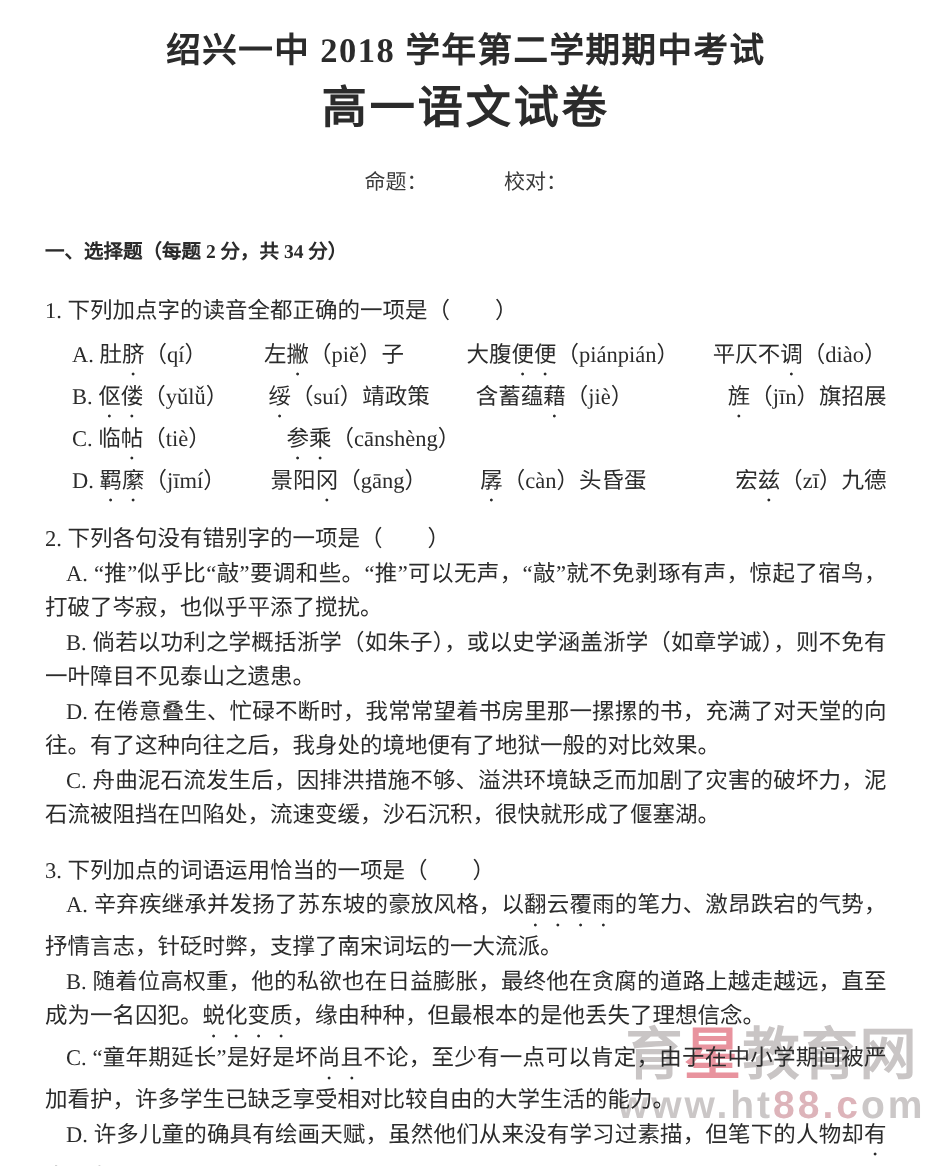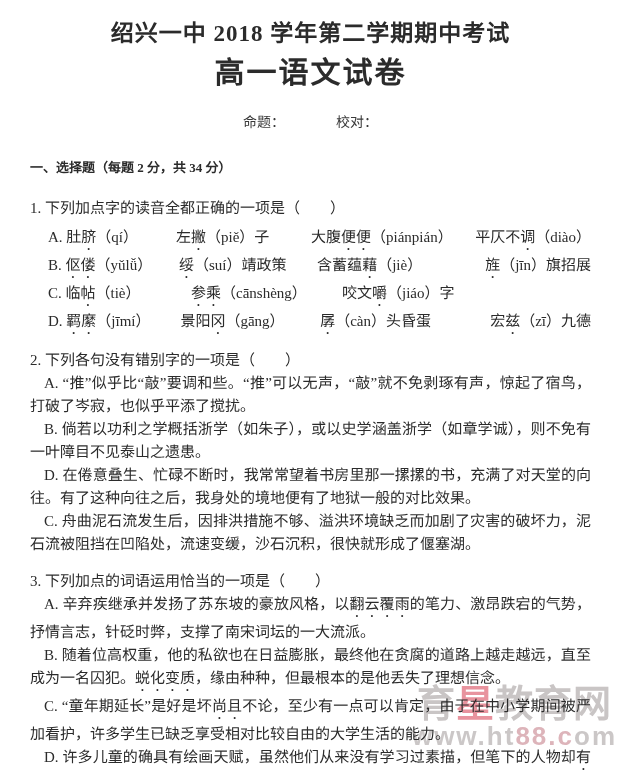--- a/index.html
+++ b/index.html
@@ -127,21 +127,20 @@
       </div>
       <div class="q1-row">
         <span class="q1-cell c1"><span>B. </span><span class="em-dot">伛偻</span><span>（yǔlǚ）</span></span>
         <span class="q1-cell c2"><span class="em-dot">绥</span><span>（suí）靖政策</span></span>
         <span class="q1-cell c3"><span>含蓄蕴</span><span class="em-dot">藉</span><span>（jiè）</span></span>
         <span class="q1-cell c4"><span class="em-dot">旌</span><span>（jīn）旗招展</span></span>
       </div>
       <div class="q1-row">
         <span class="q1-cell c1"><span>C. 临</span><span class="em-dot">帖</span><span>（tiè）</span></span>
         <span class="q1-cell c2"><span class="em-dot">参乘</span><span>（cānshèng）</span></span>
-        <span class="q1-cell c4"><span>咬文</span><span class="em-dot">嚼</span><span>（jiáo）字</span></span>
       </div>
       <div class="q1-row">
         <span class="q1-cell c1"><span>D. </span><span class="em-dot">羁縻</span><span>（jīmí）</span></span>
         <span class="q1-cell c2"><span>景阳</span><span class="em-dot">冈</span><span>（gāng）</span></span>
         <span class="q1-cell c3"><span class="em-dot">孱</span><span>（càn）头昏蛋</span></span>
         <span class="q1-cell c4"><span>宏</span><span class="em-dot">兹</span><span>（zī）九德</span></span>
       </div>
     </div>
 
     <p class="stem q2-stem">2. 下列各句没有错别字的一项是（　　）</p>

